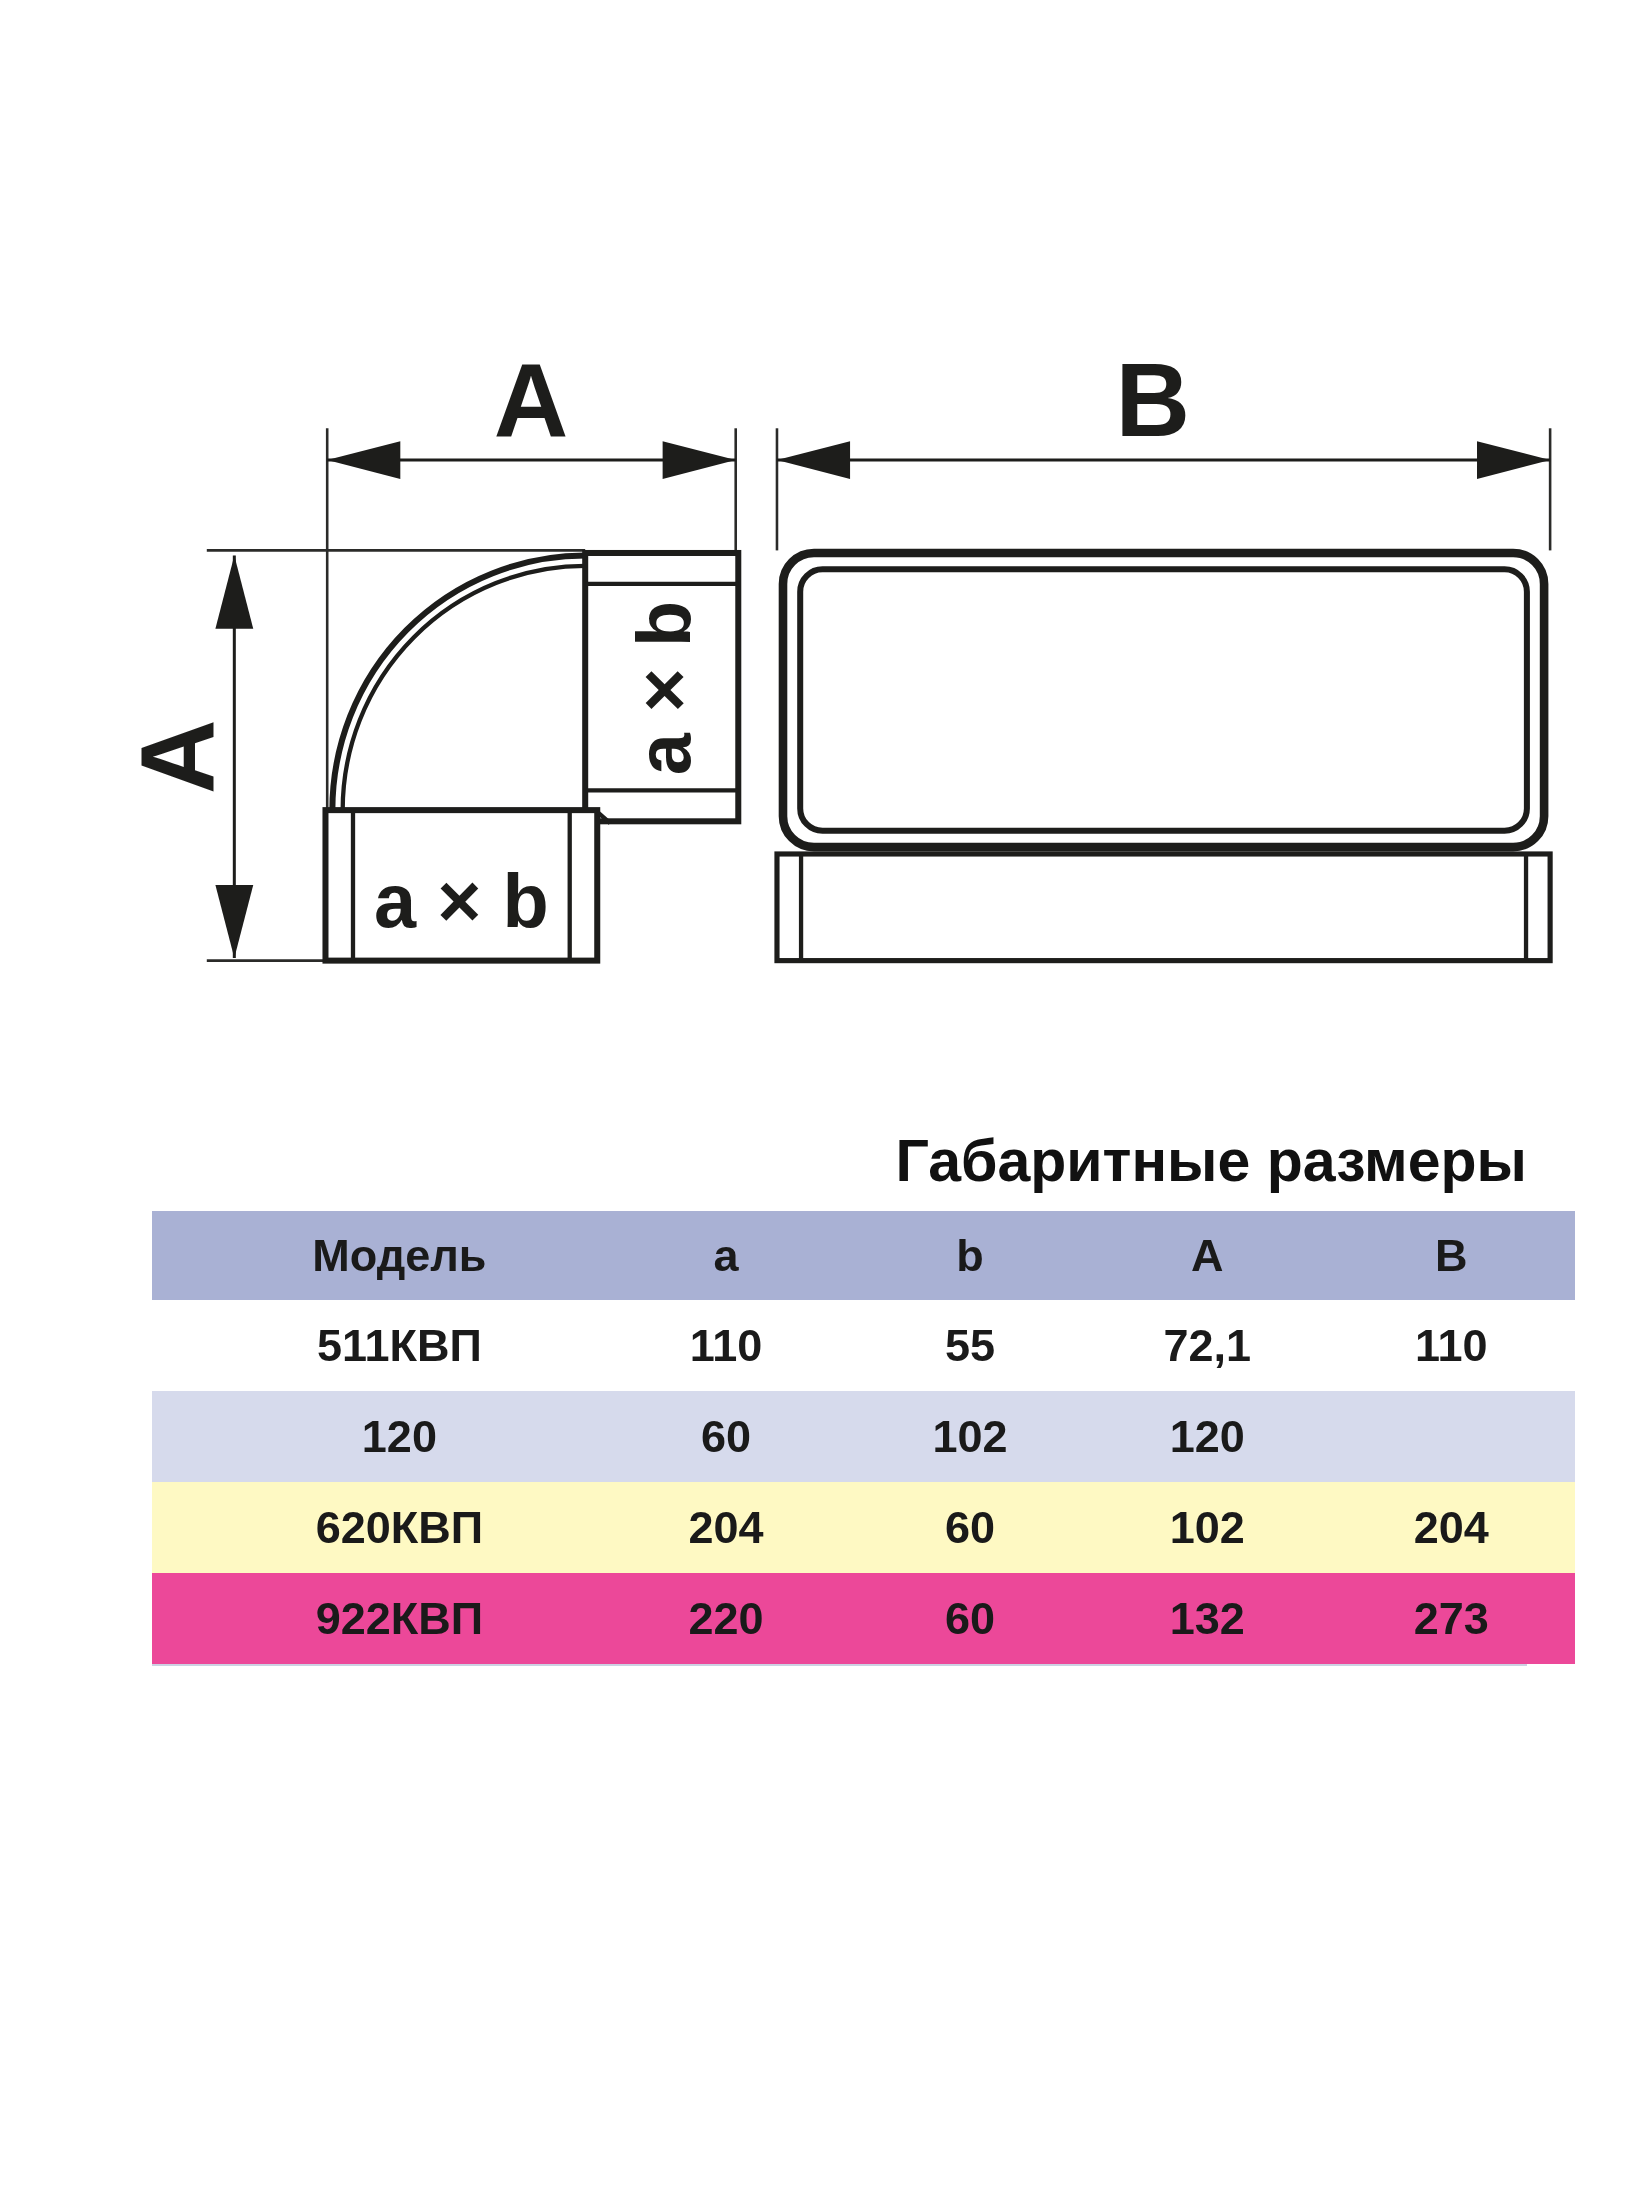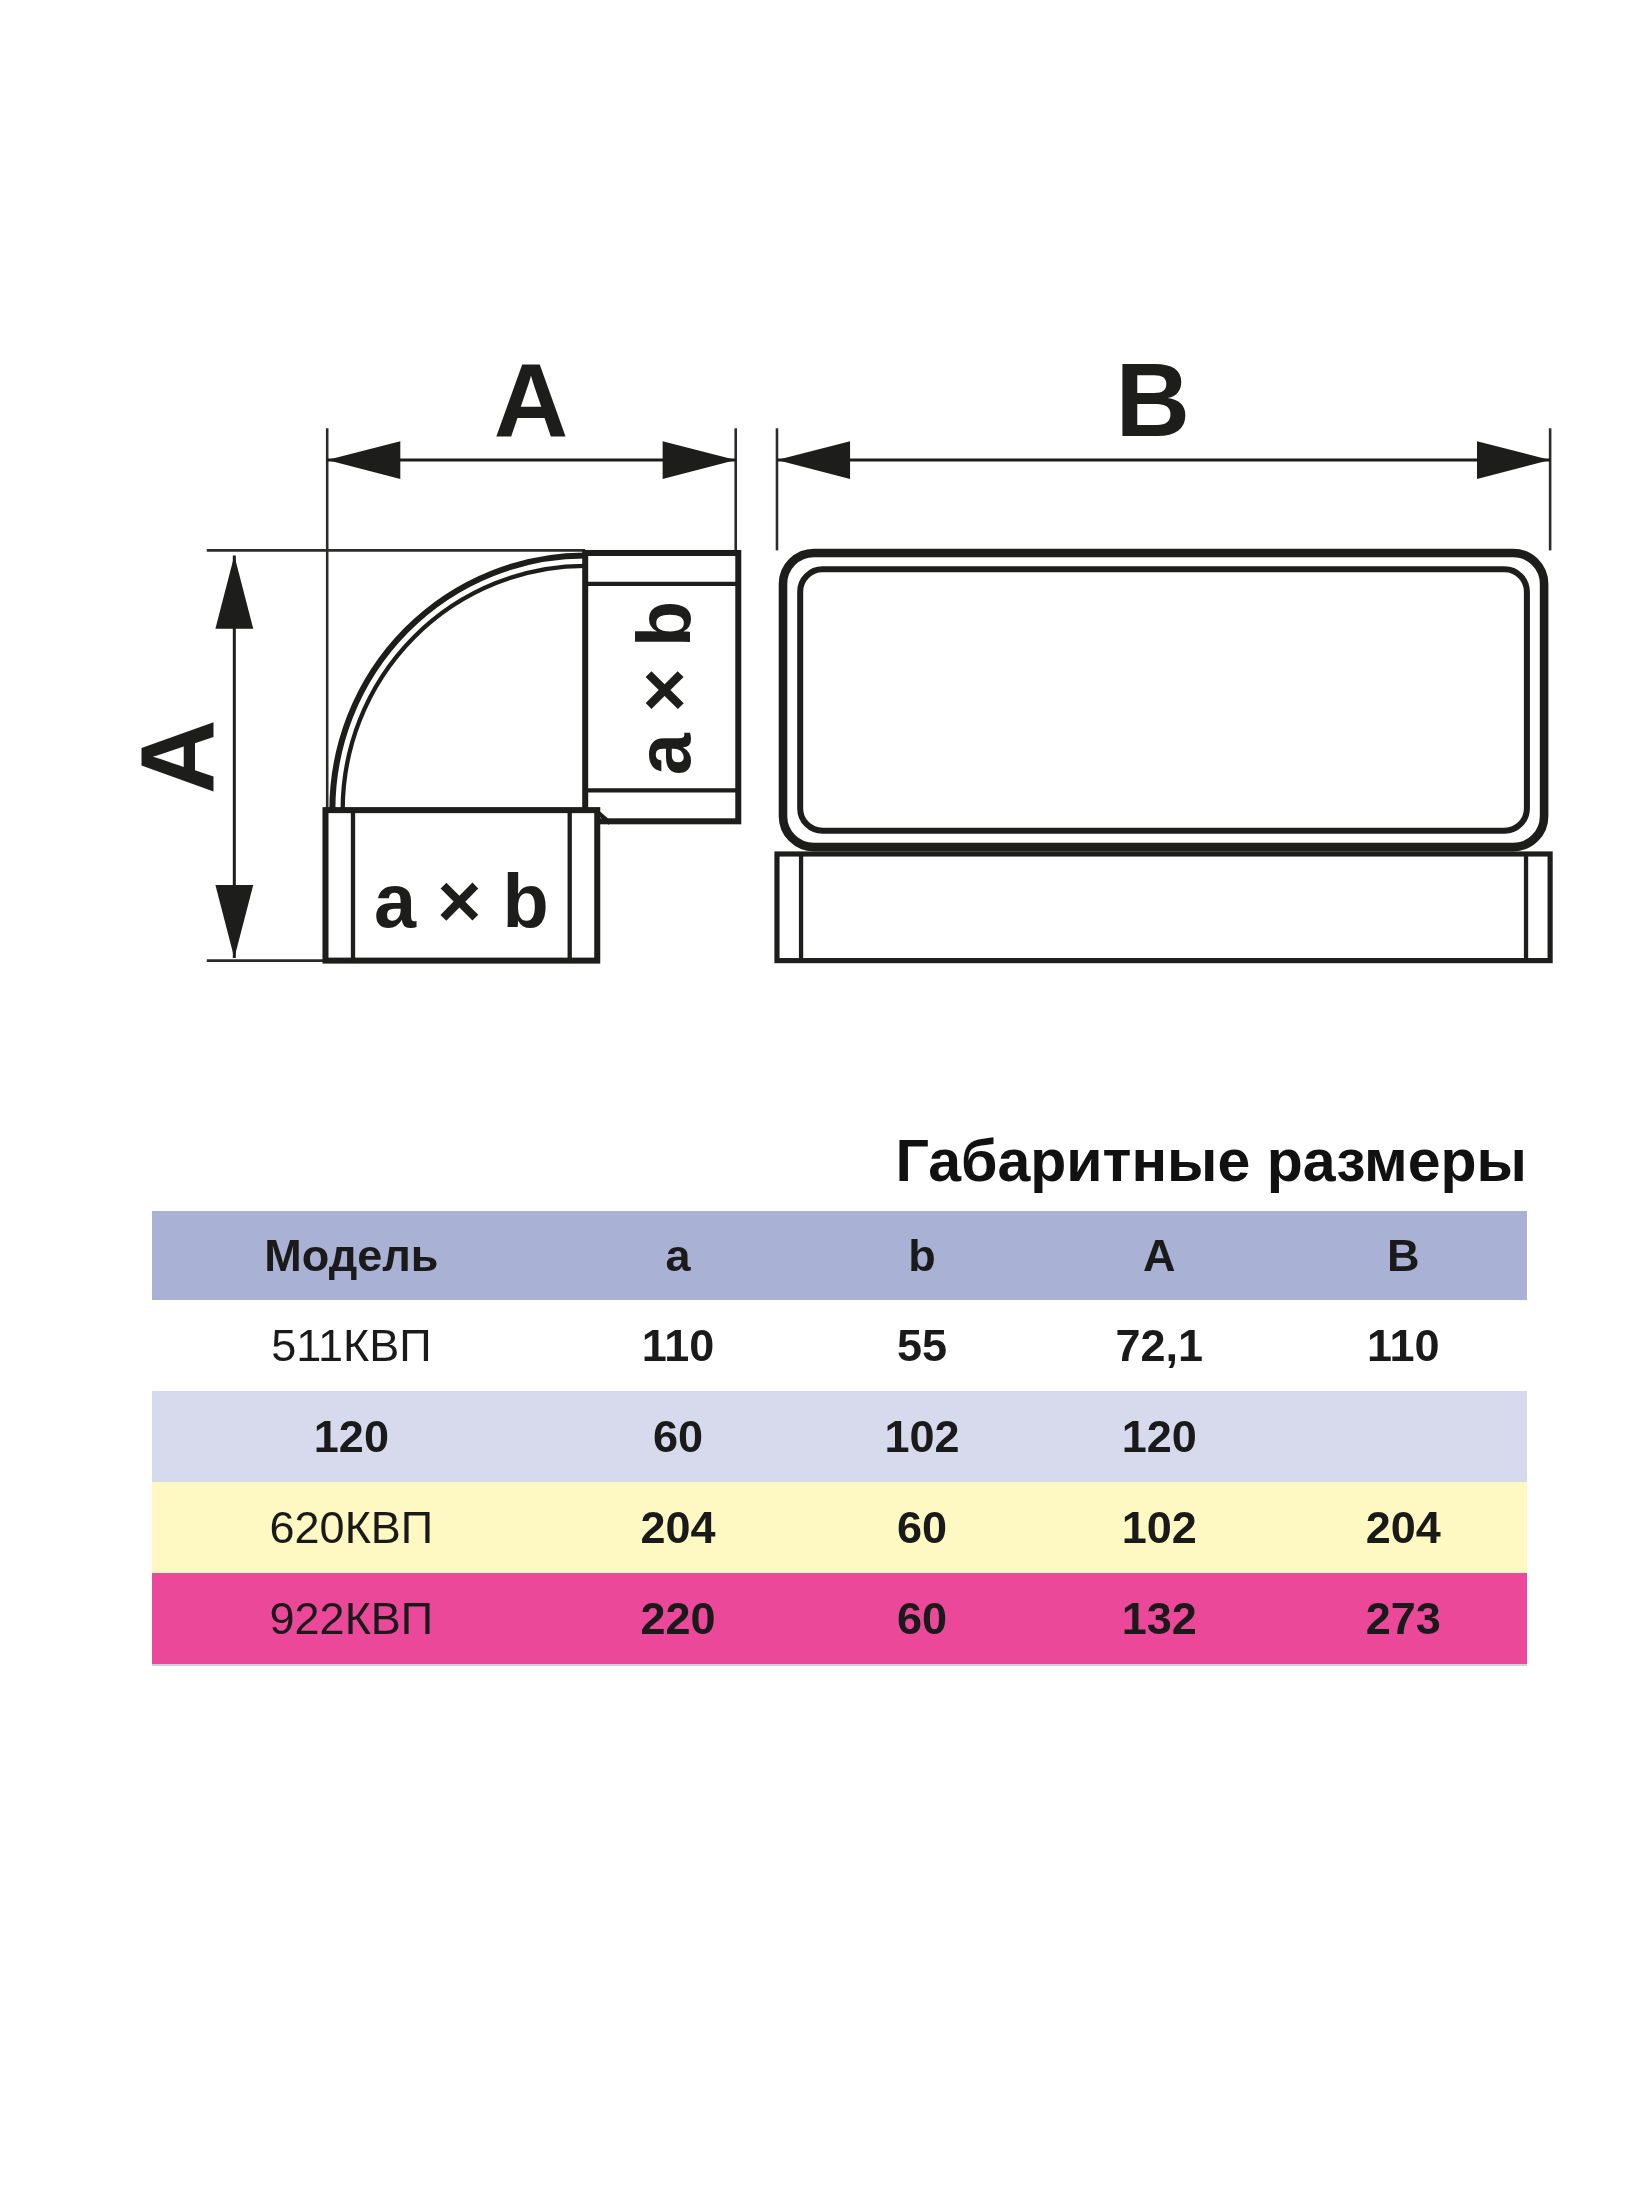--- a/index.html
+++ b/index.html
@@ -27,25 +27,26 @@
   }
   .dim-table{
     position:absolute;left:152px;top:1211px;width:1375px;
     border-bottom:2.6px solid #ccd1e2;
   }
   .t-row{
     display:grid;
     grid-template-columns:29% 18.5% 17% 17.5% 18%;
     align-items:center;
     width:100%;
+    padding-left:48px;
   }
   .t-head{height:89px;font-weight:700;}
   .t-body{height:91px;font-weight:600;}
   .t-cell{text-align:center;font-size:45px;line-height:1;}
-  .t-model{font-weight:400;}
+  .t-model{font-weight:700;}
 </style>
 </head>
 <body>
 
 <svg id="drawing-svg" width="1652" height="1075" viewBox="0 0 1920 1250" xmlns="http://www.w3.org/2000/svg">
 
   <g>
 
     <path class="thin" d="M380,498 L380,940"></path>
     <path class="thin" d="M855,498 L855,641"></path>

